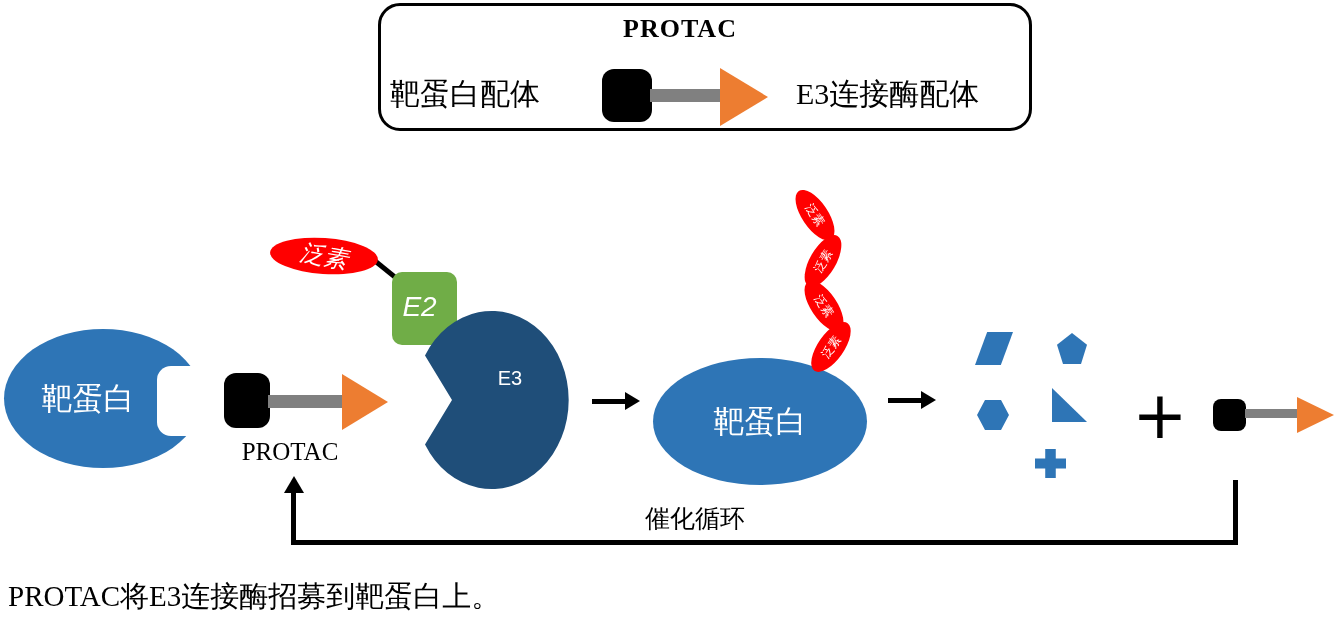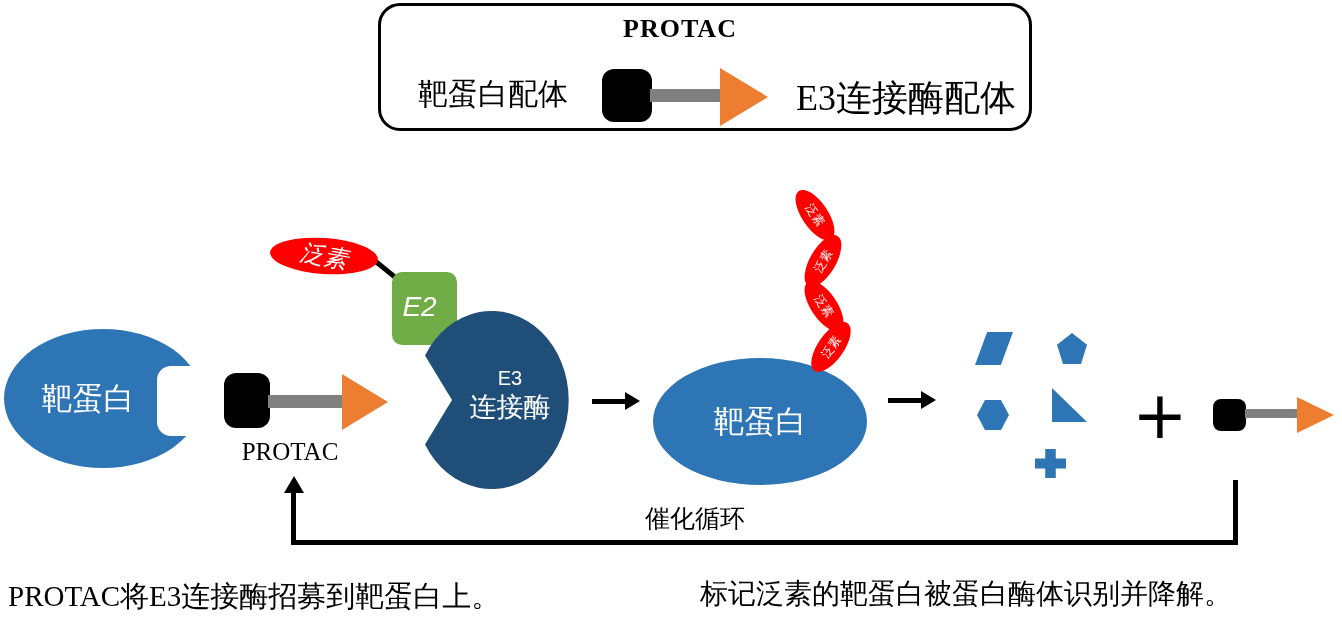--- a/index.html
+++ b/index.html
@@ -19,24 +19,24 @@
     left: 378px; top: 3px; width: 654px; height: 128px;
     border: 3px solid #000; border-radius: 22px;
     background: #fff;
   }
   .legend-title {
     left: 560px; top: 14px; width: 240px;
     text-align: center; font-size: 26px; font-weight: bold;
     color: #000; letter-spacing: 1px;
   }
   .legend-left-label {
-    left: 390px; top: 74px; font-size: 30px; color: #000; margin-left: 28px;
+    left: 390px; top: 74px; font-size: 30px; color: #000;
   }
   .legend-right-label {
-    left: 796px; top: 74px; font-size: 36px; color: #000;
+    left: 796px; top: 74px; font-size: 30px; color: #000;
   }
 
   
   .mol-square { background: #000; }
   .mol-line   { background: #808080; }
   .mol-tri    { width: 0; height: 0; }
 
   .legend-square { left: 602px; top: 69px; width: 50px; height: 53px; border-radius: 12px; }
   .legend-line   { left: 650px; top: 89px; width: 72px; height: 13px; }
   .legend-tri    { left: 720px; top: 68px;
@@ -198,21 +198,20 @@
   </div>
   <div class="abs e2-square">
     <span class="e2-label">E2</span>
   </div>
 
   <svg class="abs e3-svg" width="160" height="185" viewBox="0 0 160 185">
     <path d="M 12 45.5 A 77 89 0 1 1 12 134.5 L 39 90 Z" fill="#1F4E79"></path>
   </svg>
   <div class="abs e3-text">
     <div class="e3-line1">E3</div>
-    <div class="e3-line2">连接酶</div>
   </div>
 
   <div class="abs arrow-line arrow1-line"></div>
   <div class="abs arrow-head-right arrow1-head"></div>
 
   <div class="abs protein2">
     <span class="protein2-label">靶蛋白</span>
   </div>
   <div class="abs ub-chain-item ub1">
     <span class="ub-chain-label">泛素</span>
@@ -241,15 +240,14 @@
   <div class="abs mol-line p2-line"></div>
   <div class="abs mol-tri p2-tri"></div>
 
   <div class="abs loop-line loop-right-v"></div>
   <div class="abs loop-line loop-bottom-h"></div>
   <div class="abs loop-line loop-left-v"></div>
   <div class="abs loop-arrow-up"></div>
   <div class="abs cycle-label">催化循环</div>
 
   <div class="abs caption caption-left">PROTAC将E3连接酶招募到靶蛋白上。</div>
-  <div class="abs caption caption-right">标记泛素的靶蛋白被蛋白酶体识别并降解。</div>
 
 </div>
 
 </body></html>

